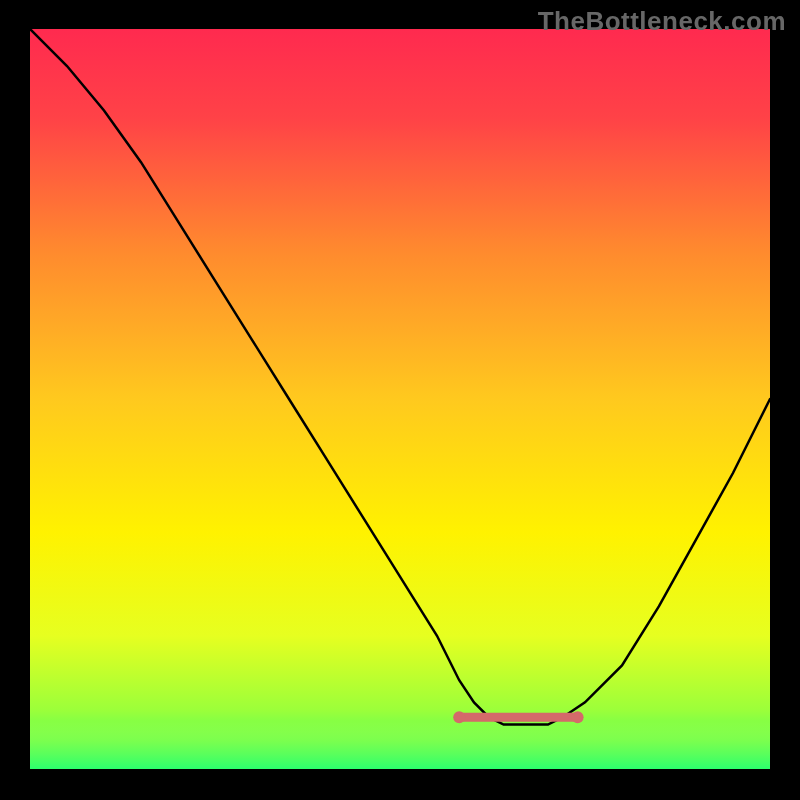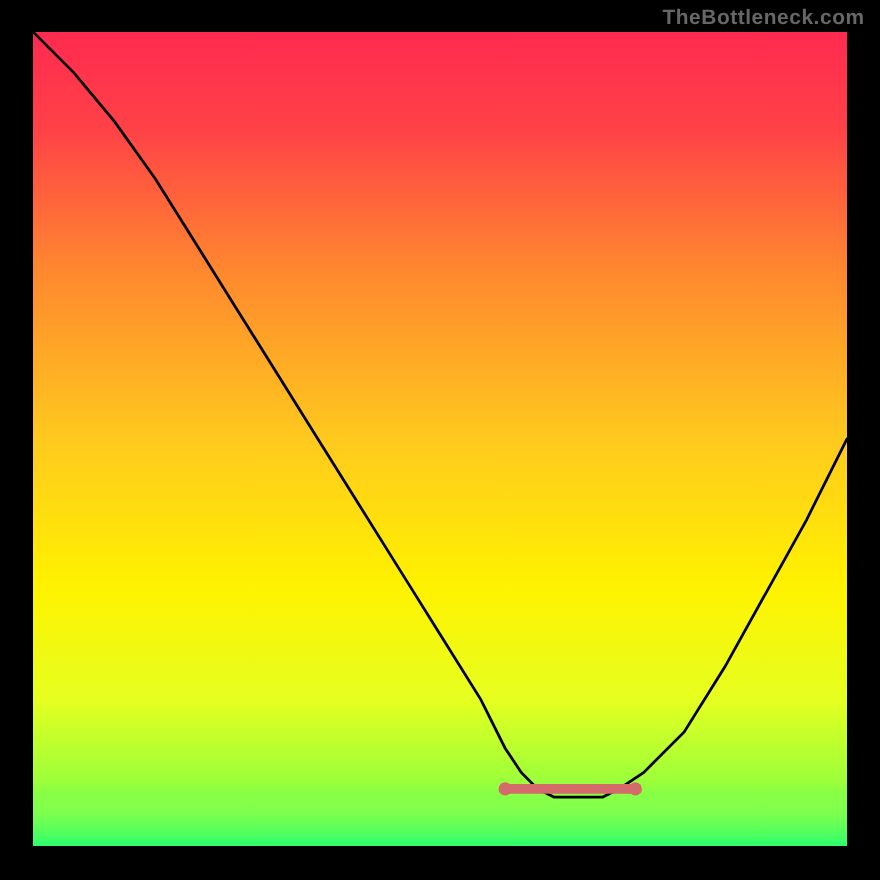--- a/index.html
+++ b/index.html
@@ -1,18 +1,18 @@
 <!DOCTYPE html>
 <html><head>
 <meta charset="utf-8">
 <style>
   * { margin: 0; padding: 0; box-sizing: border-box; }
   body { width: 800px; height: 800px; background: #000; position: relative; font-family: Arial, sans-serif; }
   .chart-container { position: absolute; top: 0; left: 0; width: 800px; height: 800px; }
-  .watermark { position: absolute; top: 6px; right: 14px; color: #676767; font-size: 19px; font-weight: bold; letter-spacing: 0.5px; }
+  .watermark { position: absolute; top: 6px; right: 14px; color: #676767; font-size: 26px; font-weight: bold; letter-spacing: 0.5px; }
   .plot-area { position: absolute; top: 29px; left: 30px; width: 740px; height: 740px; }
   svg { display: block; }
 </style>
 </head>
 <body>
 
 <div class="chart-container">
   <div class="plot-area">
     <svg width="740" height="740" viewBox="0 0 740 740">
       <defs>

